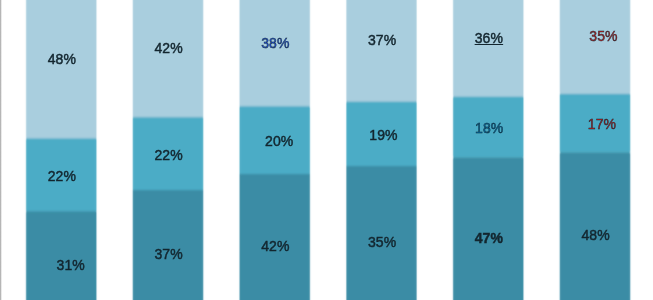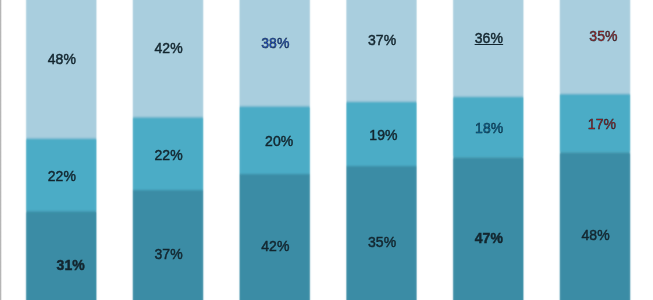--- a/index.html
+++ b/index.html
@@ -100,21 +100,21 @@
         <g>
           <rect x="559.82" y="152.4" width="70.35" height="163.70000000000002" fill="#3a8ca5"></rect>
           <rect x="559.82" y="93.8" width="70.35" height="58.60000000000001" fill="#4bacc6"></rect>
           <rect x="559.82" y="-23.2" width="70.35" height="117" fill="#a9cede"></rect>
         </g>
       </g>
     <rect id="plot-left-border" x="0" y="0" width="2" height="300" fill="url(#border-fade)"></rect>
   </svg>
   <div id="labels-layer">
       <div class="label-slot" style="left: 26.07px; width: 70.35px; top: 212.2px; height: 104.9px;">
-        <span class="seg-label" style="color: rgb(19, 38, 47); margin-left: 19px; font-weight: bold;">31%</span>
+        <span class="seg-label" style="color: rgb(19, 38, 47); margin-left: 19px;">31%</span>
       </div>
       <div class="label-slot" style="left: 26.07px; width: 70.35px; top: 139.3px; height: 72.9px;">
         <span class="seg-label" style="color: rgb(19, 38, 47); margin-left: 1.3px;">22%</span>
       </div>
       <div class="label-slot" style="left: 26.07px; width: 70.35px; top: -22.2px; height: 161.5px;">
         <span class="seg-label" style="color: rgb(19, 38, 47); margin-left: 1.3px;">48%</span>
       </div>
       <div class="label-slot" style="left: 132.82px; width: 70.35px; top: 191px; height: 126.1px;">
         <span class="seg-label" style="color: rgb(19, 38, 47); margin-left: 1.3px;">37%</span>
       </div>

